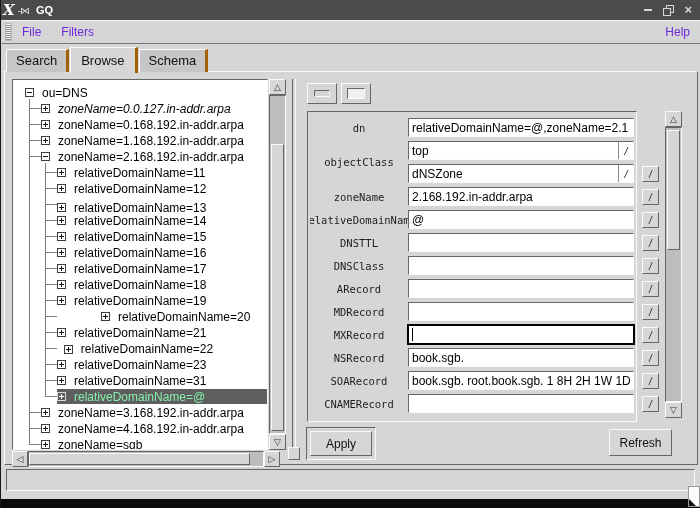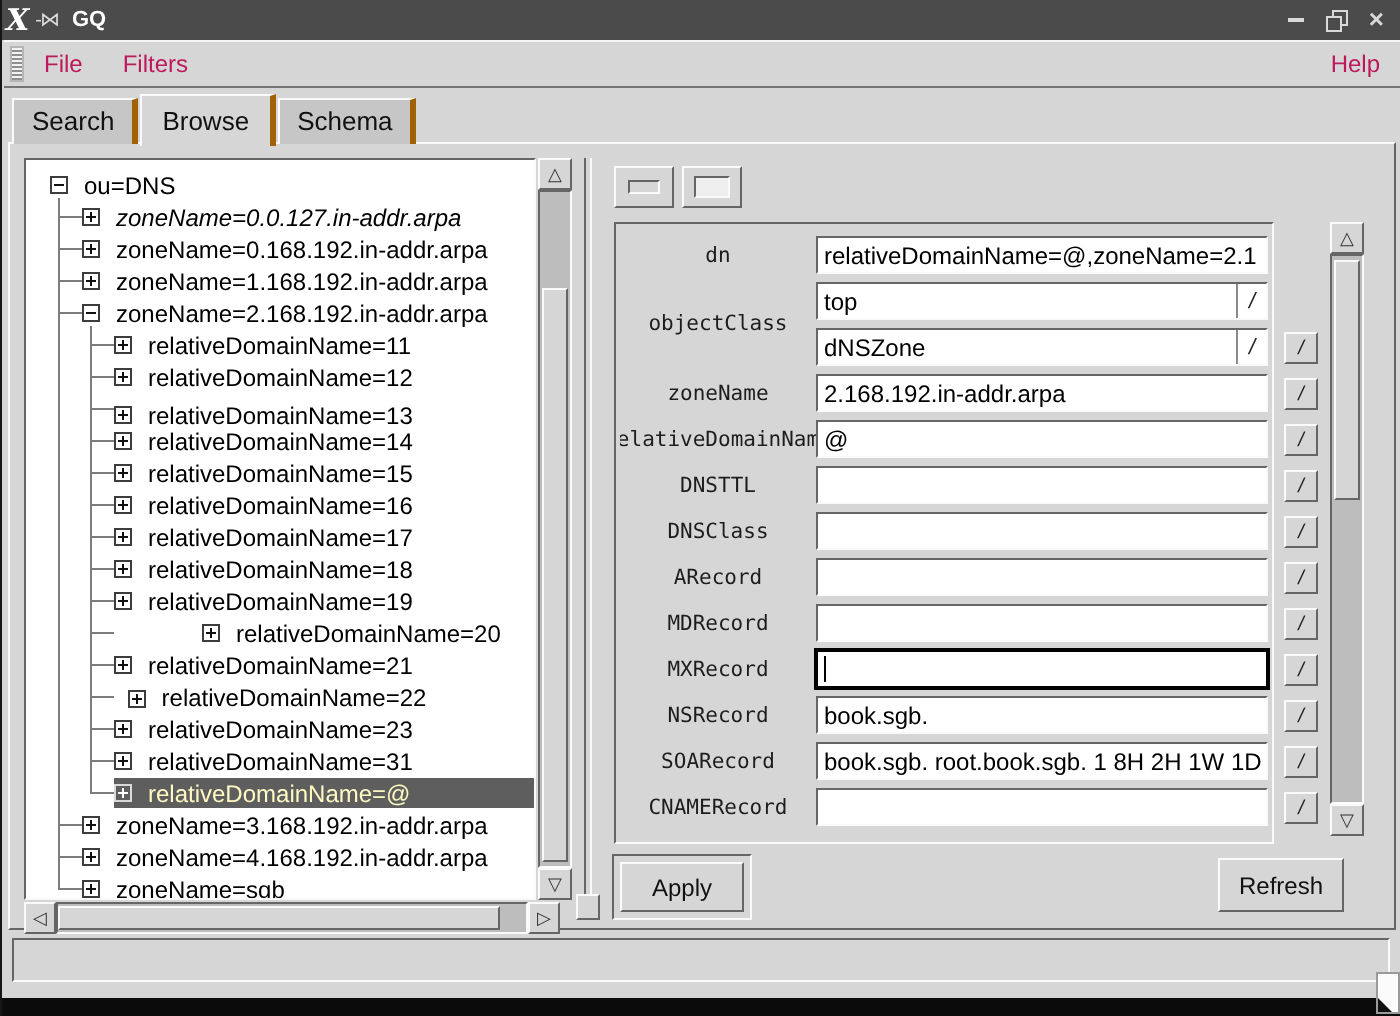--- a/index.html
+++ b/index.html
@@ -19,21 +19,21 @@
   .restore::before{content:"";position:absolute;left:3px;top:0;width:6px;height:6px;border:1px solid #d9d9d9;}
   .restore::after{content:"";position:absolute;left:0;top:3px;width:6px;height:6px;border:1px solid #d9d9d9;background:#4b4b4b;}
   .closex{font-size:13px;line-height:12px;color:#d9d9d9;font-weight:bold;}
   
   .menubar{position:absolute;left:1px;top:20px;width:698px;height:24px;background:#d6d6d6;
            border-top:1px solid #f6f6f6;border-bottom:1px solid #757575;
            display:flex;align-items:center;}
   .grip{width:7px;height:18px;margin:0 10px 0 3px;
         background:repeating-linear-gradient(180deg,#f2f2f2 0 1px,#8f8f8f 1px 2px);
         border:1px solid #b5b5b5;}
-  .menu{font-size:12px;color:#be185d;margin-right:20px;}
+  .menu{font-size:12px;color:#6d28d9;margin-right:20px;}
   #menu-right{margin-left:auto;margin-right:10px;display:flex;}
   #menu-right .menu{margin-right:0;}
   
   .tabs{position:absolute;left:5px;top:48px;height:24px;display:flex;align-items:flex-end;z-index:3;}
   .tab{font-size:13px;color:#111;background:#c6c6c6;padding:3px 9px 4px;margin-right:1px;
        border-top:1px solid #fafafa;border-left:1px solid #fafafa;border-right:3px solid #a16207;}
   .tab.active{background:#d6d6d6;padding:5px 10px 5px;margin-bottom:-1px;border-bottom:none;}
   
   .notebook{position:absolute;left:3px;top:71px;width:694px;height:394px;background:#d6d6d6;
             border:1px solid;border-color:#fafafa #666 #666 #fafafa;}
@@ -42,21 +42,21 @@
              border:1px solid;border-color:#666 #fafafa #fafafa #666;overflow:hidden;}
   #tree{position:relative;width:100%;height:100%;font-size:12px;color:#000;}
   .trow{position:absolute;left:0;width:100%;height:15px;display:flex;align-items:center;}
   .tspacer{flex:none;height:1px;}
   .thl{display:flex;align-items:center;flex:1;height:15px;}
   .tico{flex:none;width:9px;height:9px;border:1px solid #3c3c3c;background:#fff;position:relative;z-index:2;}
   .tico::before{content:"";position:absolute;left:1px;top:3px;width:5px;height:1px;background:#111;}
   .tico.plus::after{content:"";position:absolute;left:3px;top:1px;width:1px;height:5px;background:#111;}
   .tlabel{margin-left:5px;padding:0 3px;white-space:nowrap;}
   .trow.sel .thl{background:#5e5e5e;}
-  .trow.sel .tlabel{color:#fef9c3;}
+  .trow.sel .tlabel{color:#86efac;}
   .trow.sel .tico{background:#5e5e5e;border-color:#d9d9d9;}
   .trow.sel .tico::before,.trow.sel .tico::after{background:#fff;}
   .gline{position:absolute;width:1px;background:#7d7d7d;z-index:1;}
   .gstub{position:absolute;height:1px;background:#7d7d7d;z-index:1;}
   
   .vsb{position:absolute;display:flex;flex-direction:column;width:17px;}
   .hsb{position:absolute;display:flex;flex-direction:row;height:16px;}
   .sbtn{flex:none;width:100%;height:16px;background:#d6d6d6;border:1px solid;
         border-color:#fafafa #666 #666 #fafafa;color:#333;font-size:9px;line-height:9px;
         display:flex;align-items:center;justify-content:center;}

